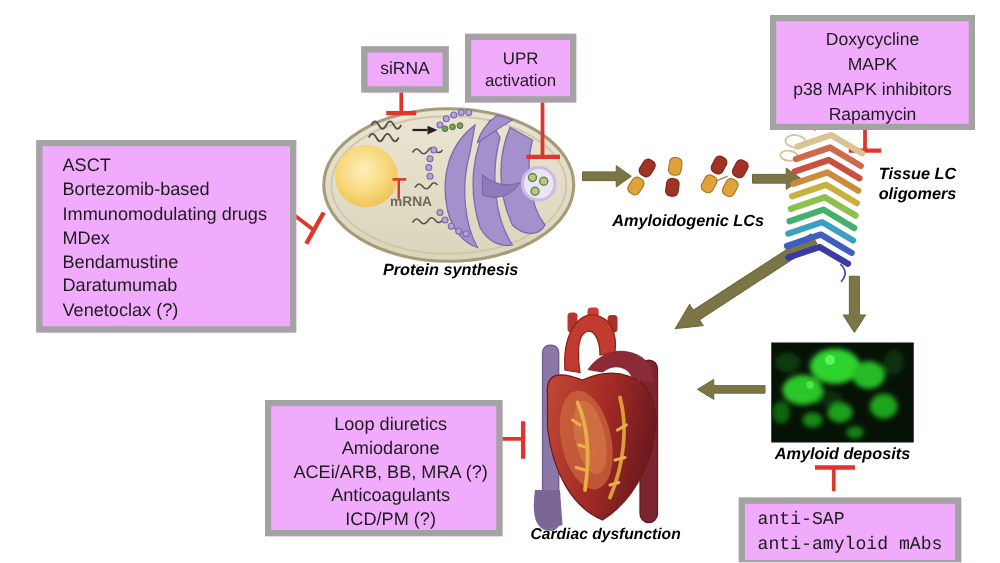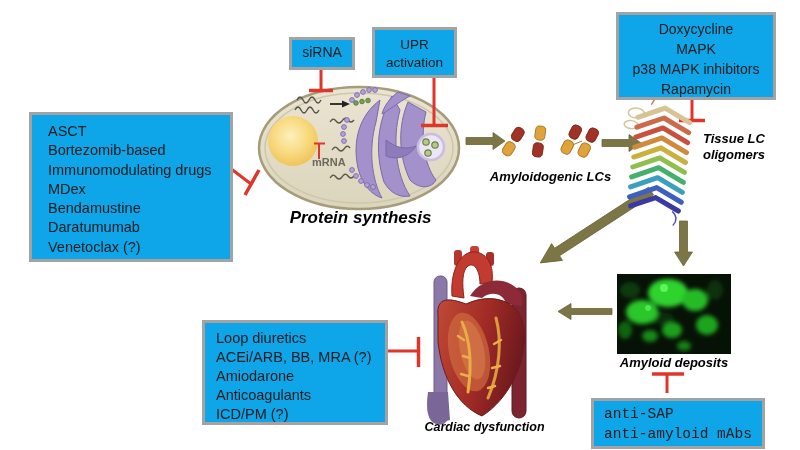--- a/index.html
+++ b/index.html
@@ -1,32 +1,32 @@
 <!DOCTYPE html>
 <html><head>
 <meta charset="utf-8">
 <style>
   html,body{margin:0;padding:0;background:#fff;}
   #canvas{position:relative;width:800px;height:450px;background:#fff;overflow:hidden;
           font-family:"Liberation Sans",sans-serif;}
   #art{position:absolute;left:0;top:0;z-index:1;}
-  .red-box{position:absolute;z-index:3;background:#0ea5e9;border:3px solid #a3a3a3;
+  .red-box{position:absolute;z-index:3;background:#f0abfc;border:5px solid #a3a3a3;
            color:#1c1c1c;font-size:14px;line-height:1.4;}
   .red-box .bl{white-space:nowrap;}
   .center{text-align:center;}
   .caption{position:absolute;z-index:3;font-style:italic;font-weight:600;color:#000000;}
   .ctr{text-align:center;}
   #box-sirna{left:289px;top:37px;width:60px;height:24px;padding-top:3px;font-size:14px;}
   #box-upr{left:372px;top:27px;width:79px;height:39px;padding-top:6px;font-size:13.5px;line-height:1.35;}
   #box-doxy{left:616px;top:12px;width:154px;height:78px;padding-top:4px;font-size:14px;line-height:1.43;}
   #box-plasma{left:29px;top:112px;width:182px;height:133px;padding:7px 0 4px 16px;font-size:14.5px;line-height:19.3px;}
-  #box-cardiac{left:202px;top:320px;width:169px;height:93px;padding:6px 0 0 11px;font-size:14.5px;line-height:19px;}
+  #box-cardiac{left:212px;top:320px;width:169px;height:93px;padding:6px 0 0 11px;font-size:14.5px;line-height:19px;text-align:center;}
   #box-amyloid{left:591px;top:398px;width:146px;height:42px;padding:3px 12px 0 10px;font-size:14.5px;line-height:20px;font-family:Liberation Mono, monospace;}
   #lbl-mrna{left:312px;top:156px;width:52px;font-style:normal;font-weight:bold;font-size:11px;color:#6a695e;}
-  #lbl-protein{left:288px;top:208px;width:145px;font-size:17px;}
+  #lbl-protein{left:288px;top:208px;width:145px;font-size:13px;}
   #lbl-lcs{left:478px;top:169px;width:145px;font-size:13px;}
   #lbl-tissue{left:698px;top:131px;width:72px;font-size:13px;line-height:16px;}
   #lbl-deposits{left:606px;top:355px;width:136px;font-size:13px;}
   #lbl-cardiacdys{left:412px;top:420px;width:145px;font-size:12.5px;}
 </style>
 </head>
 <body>
 
 <div id="canvas">
 
@@ -257,22 +257,22 @@
     <div class="bl">Bortezomib-based</div>
     <div class="bl">Immunomodulating drugs</div>
     <div class="bl">MDex</div>
     <div class="bl">Bendamustine</div>
     <div class="bl">Daratumumab</div>
     <div class="bl">Venetoclax (?)</div>
   </div>
 
   <div class="red-box" id="box-cardiac">
     <div class="bl">Loop diuretics</div>
+    <div class="bl">Amiodarone</div>
     <div class="bl">ACEi/ARB, BB, MRA (?)</div>
-    <div class="bl">Amiodarone</div>
     <div class="bl">Anticoagulants</div>
     <div class="bl">ICD/PM (?)</div>
   </div>
 
   <div class="red-box" id="box-amyloid">
     <div class="bl">anti-SAP</div>
     <div class="bl">anti-amyloid mAbs</div>
   </div>
 
   <div class="caption" id="lbl-mrna">mRNA</div>

